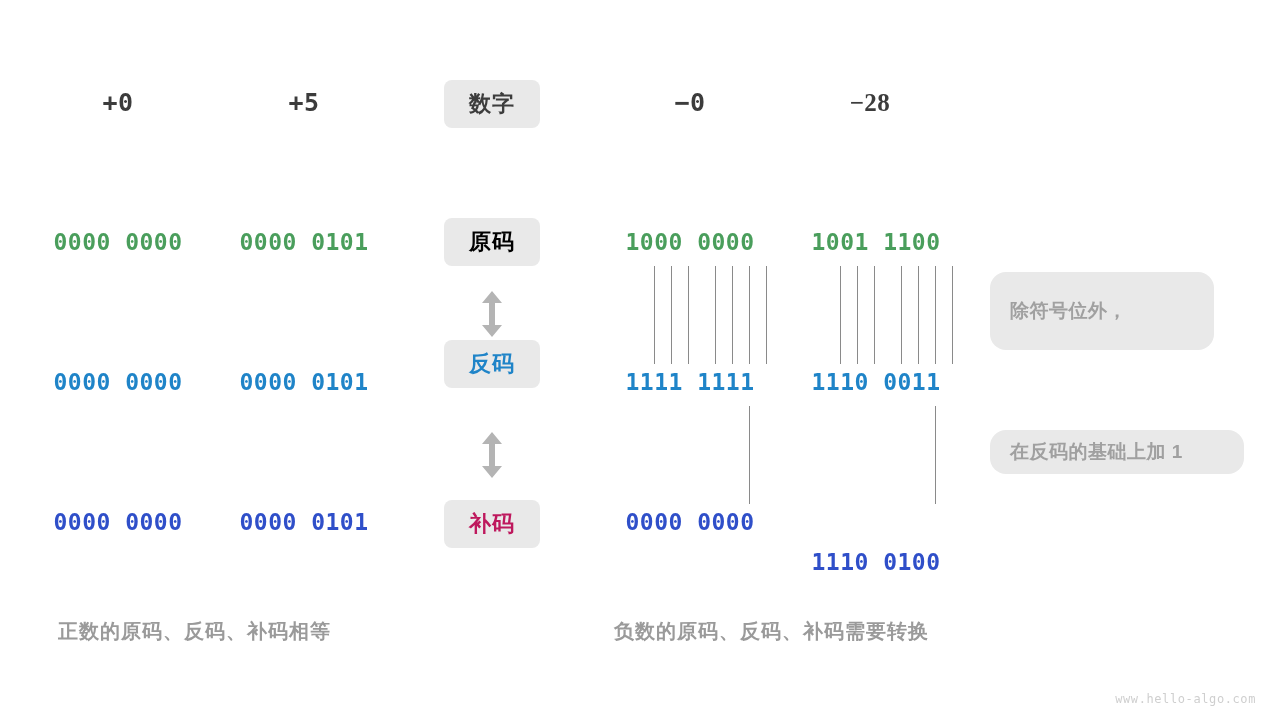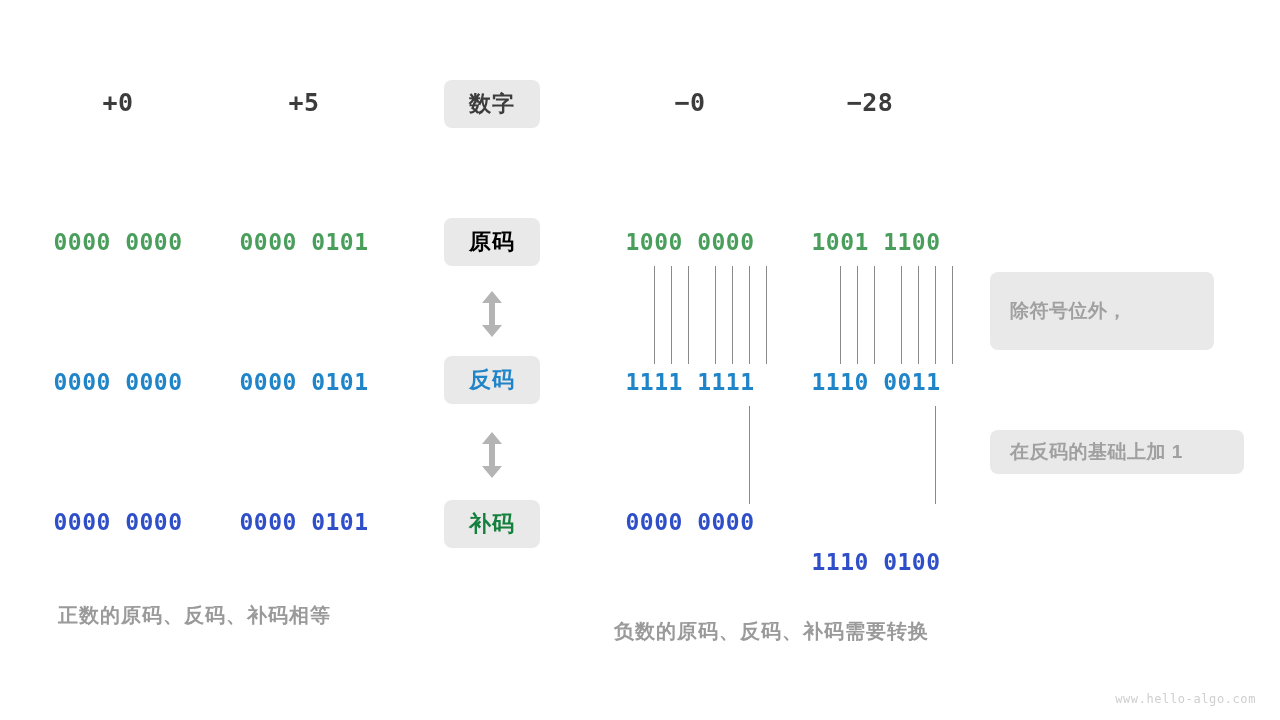--- a/index.html
+++ b/index.html
@@ -47,21 +47,21 @@
     display: flex;
     align-items: center;
     justify-content: center;
     font-size: 22px;
     font-weight: bold;
     letter-spacing: 1px;
   }
   .pill-dark  { color: #3c3c3c; text-align: right; }
   .pill-green { color: #000000; }
   .pill-blue  { color: #1f84c8; }
-  .pill-indigo{ color: #15803d; }
+  .pill-indigo{ color: #be185d; }
 
   
   .bits {
     font-family: "DejaVu Sans Mono", "Liberation Mono", monospace;
     font-size: 23px;
     font-weight: bold;
     letter-spacing: 0.5px;
     line-height: 28px;
   }
   .c-green  { color: #4a9e5c; }
@@ -79,21 +79,21 @@
   .dbl-arrow {
     position: absolute;
     width: 26px;
     height: 46px;
   }
 
   
   .note {
     position: absolute;
     background: #e9e9e9;
-    border-radius: 8px;
+    border-radius: 16px;
     color: #a0a0a0;
     font-size: 19px;
     font-weight: bold;
     line-height: 30px;
     letter-spacing: 0.5px;
     display: flex;
     flex-direction: column;
     justify-content: center;
     padding: 0 20px;
     box-sizing: border-box;
@@ -128,21 +128,21 @@
   <div class="cell num-head" style="left:58px; top:88px; width:120px;">+0</div>
 
   <div class="cell num-head" style="left:244px; top:88px; width:120px;">+5</div>
 
   <div class="pill pill-dark" style="left:444px; top:80px;">
     <span>数字</span>
   </div>
 
   <div class="cell num-head" style="left:630px; top:88px; width:120px;">−0</div>
 
-  <div class="cell num-head" style="left:810px; top:88px; width:120px;">−28</div>
+  <div class="cell num-head" style="left:810px; top:88px; width:120px;font-family:Liberation Serif, serif;">−28</div>
 
   <div class="cell bits c-green" style="left:30px; top:228px; width:176px;">0000 0000</div>
 
   <div class="cell bits c-green" style="left:216px; top:228px; width:176px;">0000 0101</div>
 
   <div class="pill pill-green" style="left:444px; top:218px;">
     <span>原码</span>
   </div>
 
   <div class="cell bits c-green" style="left:602px; top:228px; width:176px;">1000 0000</div>
@@ -168,21 +168,21 @@
   <div class="dbl-arrow" style="left:479px; top:291px;">
     <svg width="26" height="46" viewBox="0 0 26 46">
       <polygon points="13,0 23,12 16,12 16,34 23,34 13,46 3,34 10,34 10,12 3,12" fill="#b4b4b4"></polygon>
     </svg>
   </div>
 
   <div class="cell bits c-blue" style="left:30px; top:368px; width:176px;">0000 0000</div>
 
   <div class="cell bits c-blue" style="left:216px; top:368px; width:176px;">0000 0101</div>
 
-  <div class="pill pill-blue" style="left:444px; top:356px;">
+  <div class="pill pill-blue" style="left:444px; top:340px;">
     <span>反码</span>
   </div>
 
   <div class="cell bits c-blue" style="left:602px; top:368px; width:176px;">1111 1111</div>
 
   <div class="cell bits c-blue" style="left:788px; top:368px; width:176px;">1110 0011</div>
 
   <div class="vline" style="left:749px; top:406px; height:98px;"></div>
   <div class="vline" style="left:935px; top:406px; height:98px;"></div>
 
@@ -205,19 +205,19 @@
   <div class="cell bits c-indigo" style="left:788px; top:508px; width:176px;margin-top:40px;">1110 0100</div>
 
   <div class="note" style="left:990px; top:272px; width:224px; height:78px;">
     <span>除符号位外，</span>
   </div>
 
   <div class="note" style="left:990px; top:430px; width:254px; height:44px;">
     <span>在反码的基础上加 1</span>
   </div>
 
-  <div class="caption" style="left:58px; top:602px;">正数的原码、反码、补码相等</div>
+  <div class="caption" style="left:58px; top:618px;">正数的原码、反码、补码相等</div>
 
   <div class="caption" style="left:614px; top:618px;">负数的原码、反码、补码需要转换</div>
 
   <div class="watermark">www.hello-algo.com</div>
 
 </div>
 
 </body></html>

